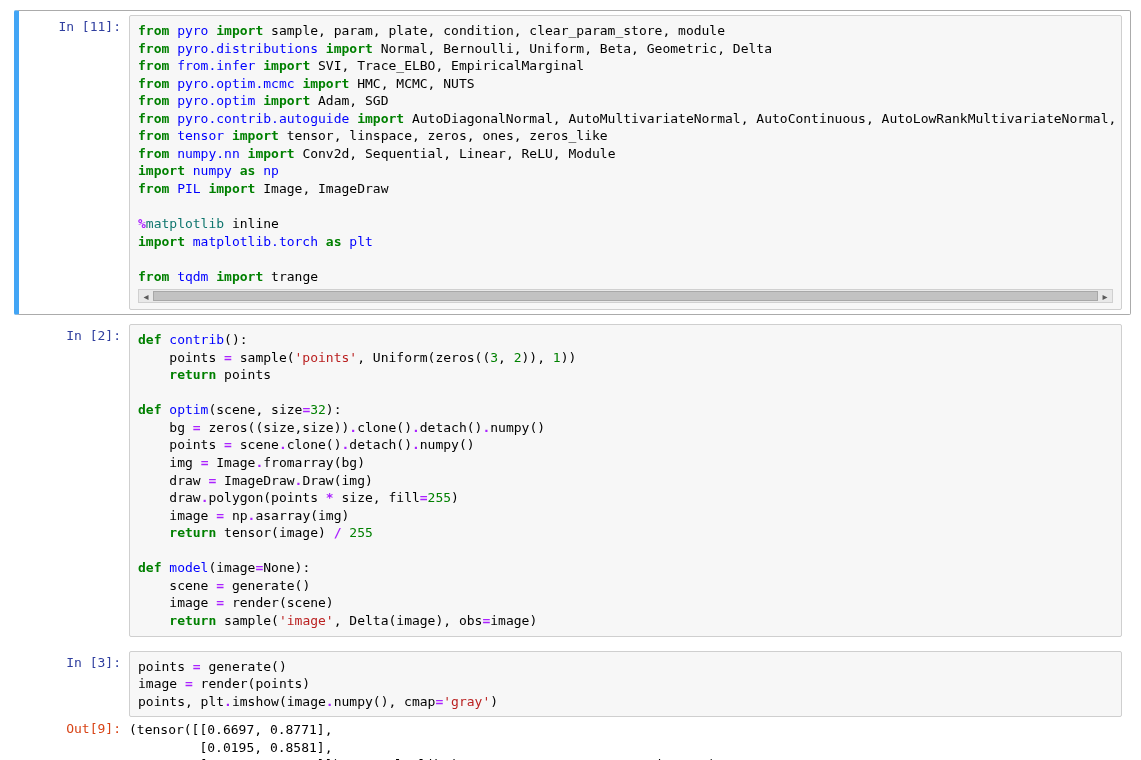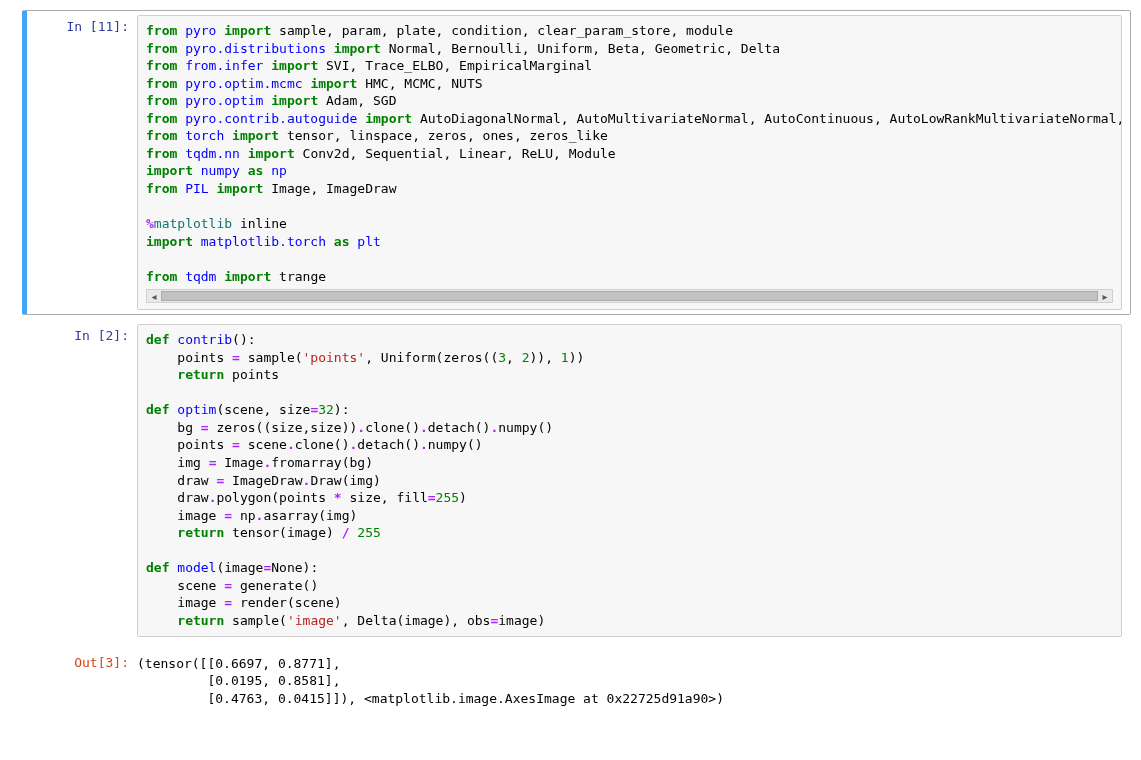--- a/index.html
+++ b/index.html
@@ -1,18 +1,18 @@
 <!DOCTYPE html>
 <html><head>
   <meta charset="utf-8">
   <style>
     * { box-sizing: border-box; margin: 0; padding: 0; }
     html, body { width: 1141px; height: 760px; background: #fff; font-family: "Helvetica Neue", Helvetica, Arial, sans-serif; font-size: 13px; }
     #notebook { padding: 10px 10px; }
-    .cell { border: 1px solid transparent; margin: 0 0 4px 12px; padding: 4px 0 4px 0; position: relative; }
+    .cell { border: 1px solid transparent; margin: 0 0 4px 4px; padding: 4px 0 4px 0; position: relative; }
     .cell.selected { border: 1px solid #ababab; border-left: 5px solid #42A5F5; border-radius: 2px; background: #fff; }
     .cell:not(.selected) { border-left: 5px solid transparent; }
     .input, .output-row { display: flex; align-items: flex-start; }
     .prompt { width: 110px; min-width: 110px; text-align: right; padding: 4px 8px 4px 4px; font-family: "DejaVu Sans Mono", Menlo, Consolas, monospace; font-size: 13px; line-height: 1.3; }
     .prompt.in { color: #303F9F; }
     .prompt.out { color: #D84315; }
     .input-area { flex: 1; border: 1px solid #cfcfcf; border-radius: 2px; background: #f7f7f7; padding: 6px 8px; margin-right: 8px; overflow: hidden; }
     .output-area { flex: 1; padding: 4px 8px 4px 0; margin-right: 8px; }
     pre.code, pre.plain { font-family: "DejaVu Sans Mono", Menlo, Consolas, monospace; font-size: 13px; line-height: 1.35; white-space: pre; }
     pre.plain { color: #000; }
@@ -38,22 +38,22 @@
     <div class="cell selected">
       <div class="input">
         <div class="prompt in">In [11]:</div>
         <div class="input-area">
           <pre class="code"><span class="kn">from</span> <span class="nm">pyro</span> <span class="kn">import</span> sample, param, plate, condition, clear_param_store, module
 <span class="kn">from</span> <span class="nm">pyro.distributions</span> <span class="kn">import</span> Normal, Bernoulli, Uniform, Beta, Geometric, Delta
 <span class="kn">from</span> <span class="nm">from.infer</span> <span class="kn">import</span> SVI, Trace_ELBO, EmpiricalMarginal
 <span class="kn">from</span> <span class="nm">pyro.optim.mcmc</span> <span class="kn">import</span> HMC, MCMC, NUTS
 <span class="kn">from</span> <span class="nm">pyro.optim</span> <span class="kn">import</span> Adam, SGD
 <span class="kn">from</span> <span class="nm">pyro.contrib.autoguide</span> <span class="kn">import</span> AutoDiagonalNormal, AutoMultivariateNormal, AutoContinuous, AutoLowRankMultivariateNormal, Aut
-<span class="kn">from</span> <span class="nm">torch</span> <span class="kn">import</span> tensor, linspace, zeros, ones, zeros_like
-<span class="kn">from</span> <span class="nm">tqdm.nn</span> <span class="kn">import</span> Conv2d, Sequential, Linear, ReLU, Module
+<span class="kn">from</span> <span class="nm">tensor</span> <span class="kn">import</span> tensor, linspace, zeros, ones, zeros_like
+<span class="kn">from</span> <span class="nm">numpy.nn</span> <span class="kn">import</span> Conv2d, Sequential, Linear, ReLU, Module
 <span class="kn">import</span> <span class="nm">numpy</span> <span class="kn">as</span> <span class="nm">np</span>
 <span class="kn">from</span> <span class="nm">PIL</span> <span class="kn">import</span> Image, ImageDraw
 
 <span class="op">%</span><span class="mg">matplotlib</span> inline
 <span class="kn">import</span> <span class="nm">matplotlib.torch</span> <span class="kn">as</span> <span class="nm">plt</span>
 
 <span class="kn">from</span> <span class="nm">tqdm</span> <span class="kn">import</span> trange</pre>
           <div class="scrollbar-track">
             <div class="arrow left">◂</div>
             <div class="scrollbar-thumb"></div>
@@ -80,22 +80,30 @@
     <span class="kw">return</span> tensor(image) <span class="op">/</span> <span class="num">255</span>
 
 <span class="kw">def</span> <span class="nm">model</span>(image<span class="op">=</span><span class="bi">None</span>):
     scene <span class="op">=</span> generate()
     image <span class="op">=</span> render(scene)
     <span class="kw">return</span> sample(<span class="st">'image'</span>, Delta(image), obs<span class="op">=</span>image)</pre>
         </div>
       </div>
     </div>
     <div class="cell">
+      <div class="input">
+        <div class="prompt in">In [3]:</div>
+        <div class="input-area">
+          <pre class="code">points <span class="op">=</span> generate()
+image <span class="op">=</span> render(points)
+points, plt<span class="op">.</span>imshow(image<span class="op">.</span>numpy(), cmap<span class="op">=</span><span class="st">'gray'</span>)</pre>
+        </div>
+      </div>
       <div class="output-row">
-        <div class="prompt out">Out[3]:</div>
+        <div class="prompt out">Out[9]:</div>
         <div class="output-area">
           <pre class="plain">(tensor([[0.6697, 0.8771],
          [0.0195, 0.8581],
          [0.4763, 0.0415]]), &lt;matplotlib.image.AxesImage at 0x22725d91a90&gt;)</pre>
         </div>
       </div>
     </div>
   </div>
 
 </body></html>

